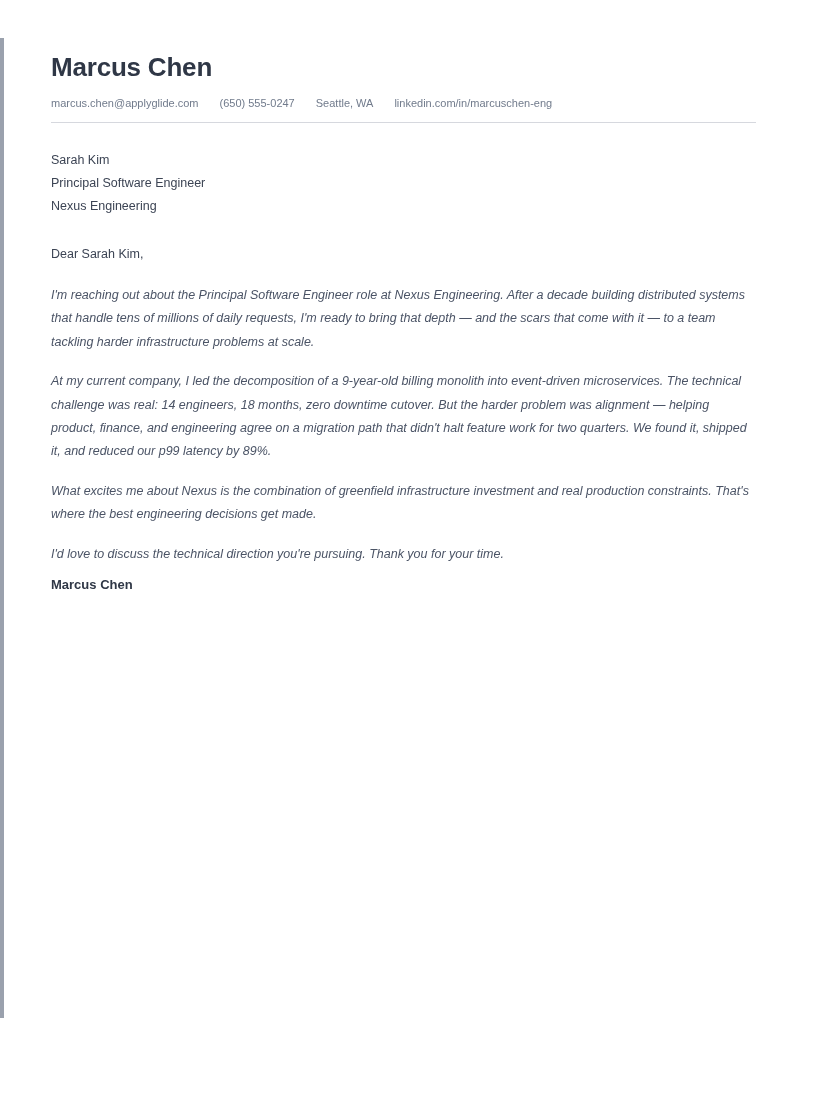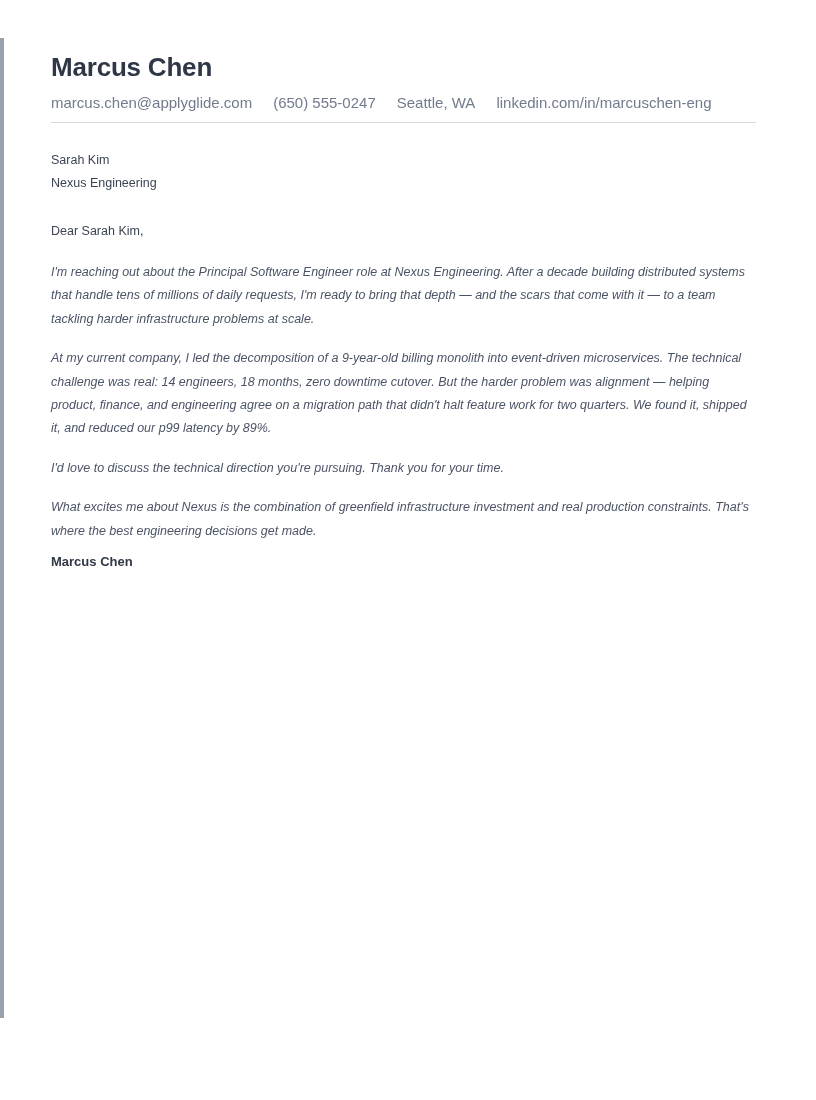--- a/index.html
+++ b/index.html
@@ -52,21 +52,21 @@
     font-weight: bold;
     letter-spacing: -0.2px;
     color: #2f3746;
   }
   .contact-line {
     margin-top: 14px;
     display: flex;
     flex-wrap: wrap;
     align-items: center;
     column-gap: 21px;
-    font-size: 15px;
+    font-size: 11px;
     line-height: 14px;
     color: #717b8c;
   }
   .contact-item {
     white-space: nowrap;
   }
   .rule {
     margin-top: 12px;
     width: 705px;
     height: 1px;
@@ -146,28 +146,29 @@
         <span class="contact-item">Seattle, WA</span>
         <span class="contact-item">linkedin.com/in/marcuschen-eng</span>
       </div>
 
       <div class="rule"></div>
     </header>
 
 
     <div class="recipient">
       <div>Sarah Kim</div>
+      <div>Principal Software Engineer</div>
       <div>Nexus Engineering</div>
     </div>
 
     <div class="salutation">Dear Sarah Kim,</div>
 
     <div class="body-paragraphs">
       <p class="paragraph">I'm reaching out about the Principal Software Engineer role at Nexus Engineering. After a decade building distributed systems that handle tens of millions of daily requests, I'm ready to bring that depth — and the scars that come with it — to a team tackling harder infrastructure problems at scale.</p>
       <p class="paragraph">At my current company, I led the decomposition of a 9-year-old billing monolith into event-driven microservices. The technical challenge was real: 14 engineers, 18 months, zero downtime cutover. But the harder problem was alignment — helping product, finance, and engineering agree on a migration path that didn't halt feature work for two quarters. We found it, shipped it, and reduced our p99 latency by 89%.</p>
+      <p class="paragraph">What excites me about Nexus is the combination of greenfield infrastructure investment and real production constraints. That's where the best engineering decisions get made.</p>
       <p class="paragraph">I'd love to discuss the technical direction you're pursuing. Thank you for your time.</p>
-      <p class="paragraph">What excites me about Nexus is the combination of greenfield infrastructure investment and real production constraints. That's where the best engineering decisions get made.</p>
     </div>
 
     <div class="signature">Marcus Chen</div>
 
   </div>
 </div>
 
 </body></html>

